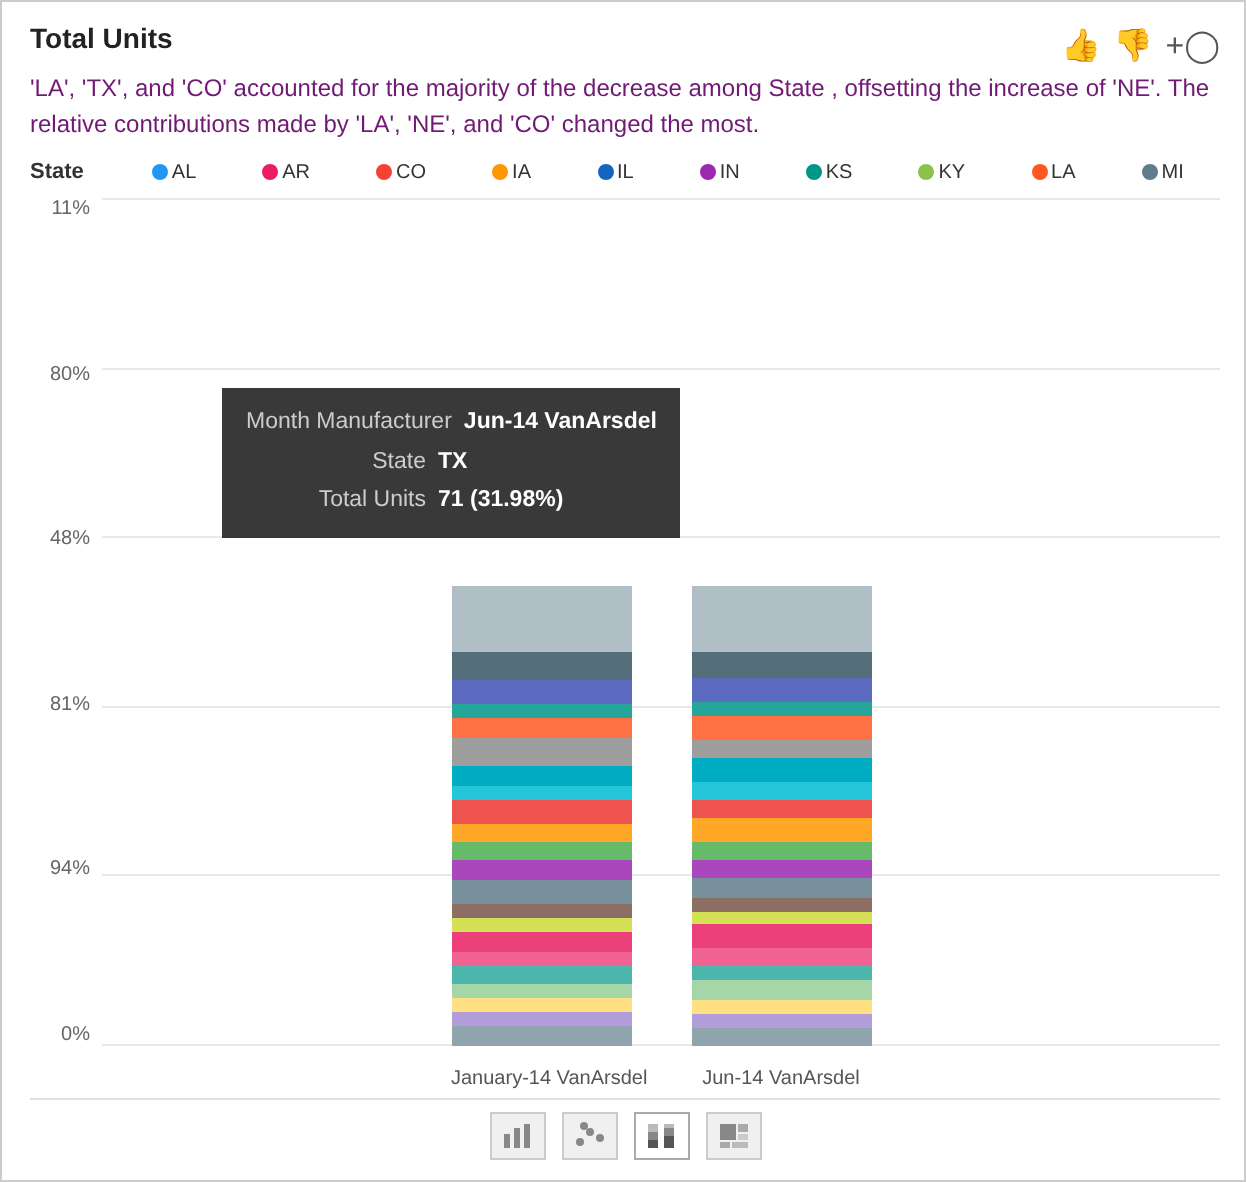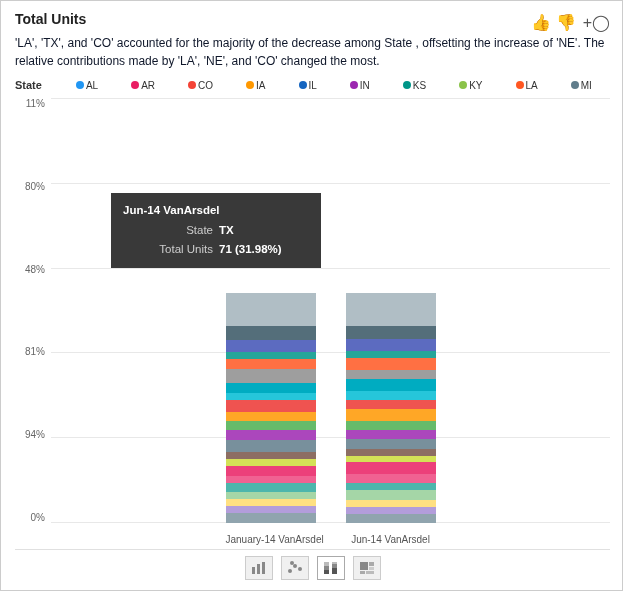--- a/index.html
+++ b/index.html
@@ -42,21 +42,21 @@
       align-items: center;
       margin-top: 2px;
     }
     .header-icon {
       font-size: 16px;
       color: #555;
       cursor: pointer;
     }
     .insight-text {
       font-size: 12px;
-      color: #0f172a;
+      color: #701a75;
       line-height: 1.5;
       margin-bottom: 8px;
     }
     .legend-row {
       display: flex;
       align-items: center;
       font-size: 10.5px;
       color: #333;
       margin-bottom: 6px;
       flex-wrap: nowrap;
@@ -393,20 +393,21 @@
           </div>
         </div>
 
       <div class="x-axis-labels">
       <div class="x-label">January-14 VanArsdel</div>
           <div class="x-label">Jun-14 VanArsdel</div>
         </div>
 
       <div class="tooltip">
         <div class="tooltip-row">
+          <span class="tooltip-key">Month Manufacturer</span>
           <span class="tooltip-val">Jun-14 VanArsdel</span>
         </div>
         <div class="tooltip-row">
           <span class="tooltip-key">State</span>
           <span class="tooltip-val">TX</span>
         </div>
         <div class="tooltip-row">
           <span class="tooltip-key">Total Units</span>
           <span class="tooltip-val">71 (31.98%)</span>
         </div>

